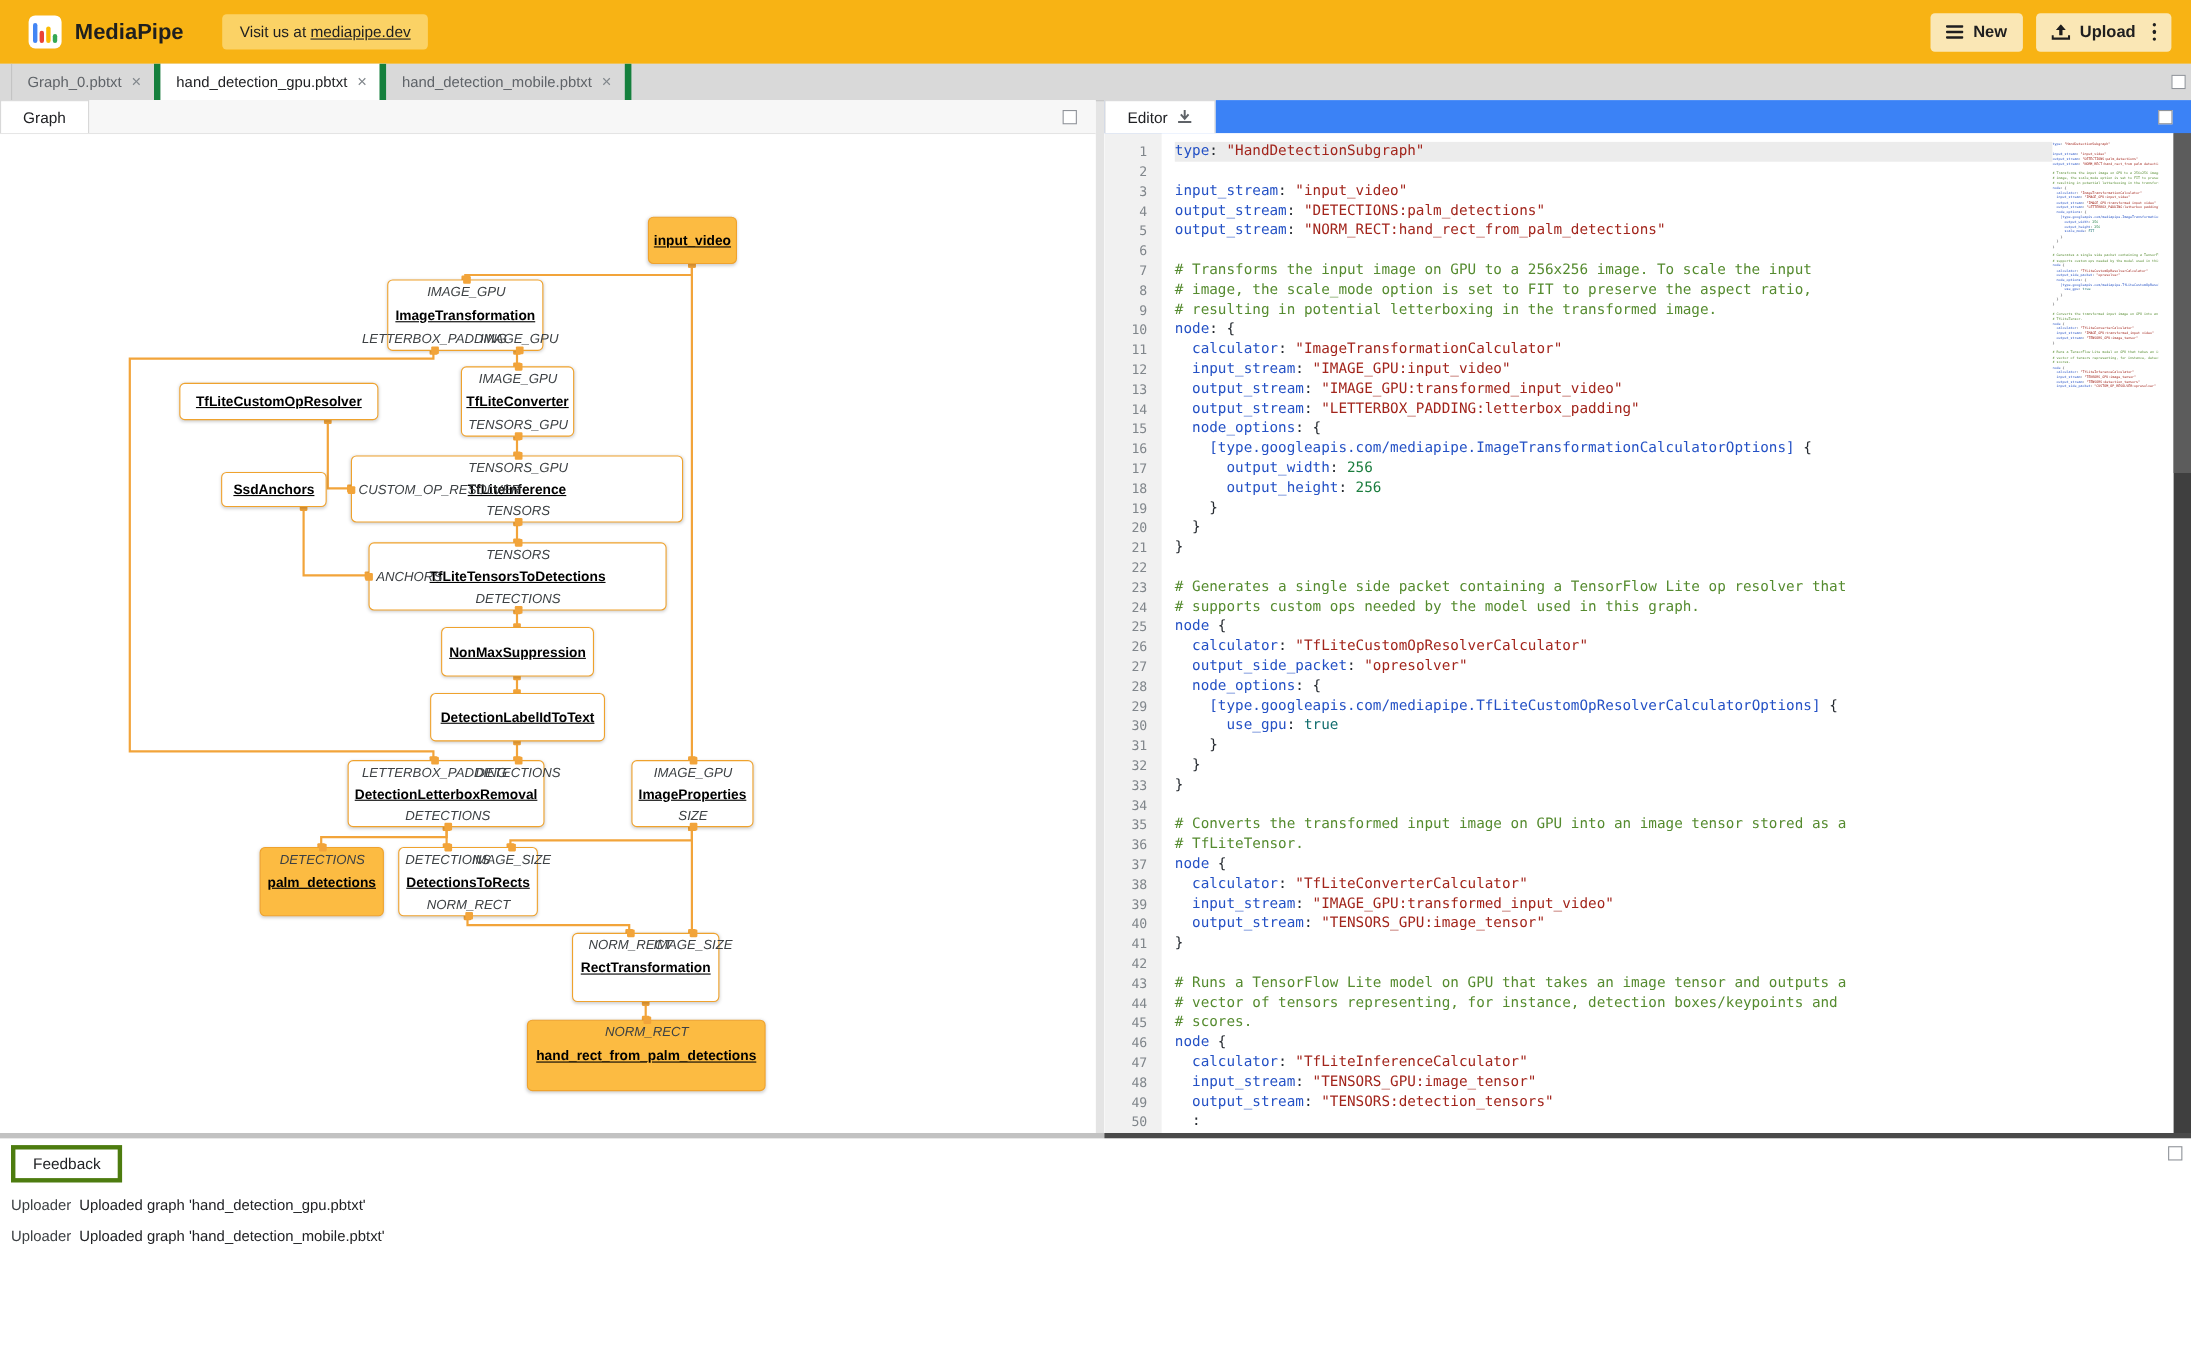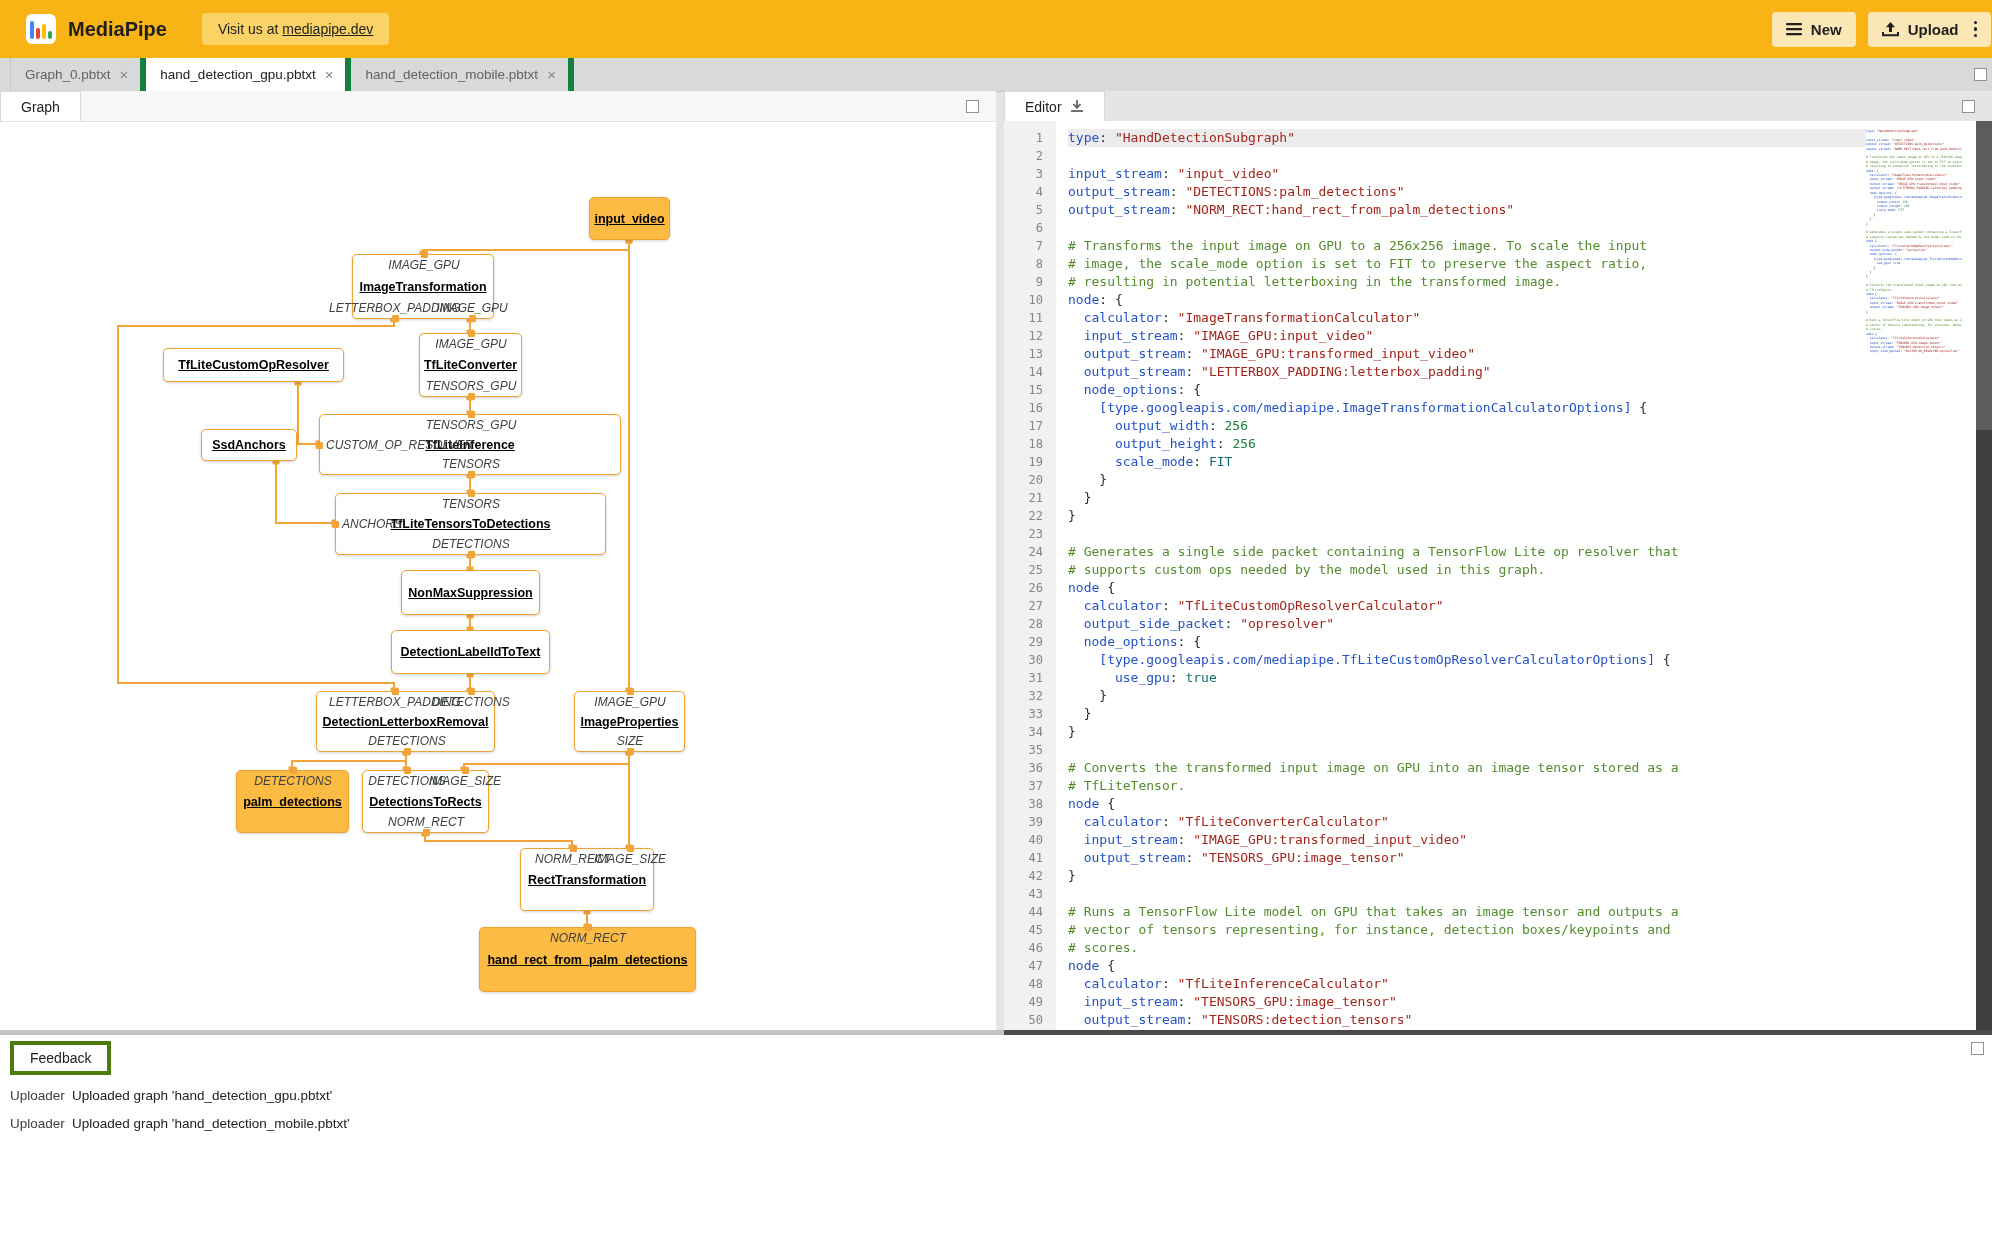--- a/index.html
+++ b/index.html
@@ -13,42 +13,42 @@
         display:flex;align-items:flex-end;justify-content:center;gap:2px;padding-bottom:5px;box-sizing:border-box;}
   .logo i{display:block;width:4px;border-radius:2px;}
   .app-title{font-size:20px;font-weight:700;margin-left:12px;color:#1F1F1F;}
   .visit-chip{margin-left:35px;background:#FBD265;border-radius:4px;padding:8px 16px;
               font-size:14px;color:#1F1F1F;}
   .visit-chip a{color:#1F1F1F;}
   .header-spacer{flex:1;}
   .hdr-btn{display:flex;align-items:center;gap:9px;background:#FAE7B5;border:none;border-radius:4px;
            padding:9px 14px;font-size:15px;font-weight:700;color:#1F1F1F;margin-right:12px;cursor:pointer;
            font-family:"Liberation Sans",sans-serif;}
-  .hdr-btn:last-child{margin-right:1px;}
+  .hdr-btn:last-child{margin-right:18px;}
   .kebab{display:inline-flex;flex-direction:column;gap:3px;margin-left:6px;}
   .kebab i{width:3.5px;height:3.5px;border-radius:50%;background:#1F1F1F;}
 
   
   .file-tabbar{position:absolute;left:0;top:58px;width:1992px;height:33px;background:#D9D9D9;
                border-bottom:1px solid #C7C7C7;display:flex;align-items:stretch;}
   .file-tab{display:flex;align-items:center;padding:0 12px 0 14px;font-size:13.5px;color:#5F6368;
             border-right:6px solid #15803d;cursor:pointer;white-space:nowrap;}
   .file-tab:first-child{margin-left:10px;border-left:1px solid #C4C4C4;}
   .file-tab.active{background:#FFFFFF;color:#202124;}
   .file-tab .close{margin-left:9px;font-size:15px;color:#80868B;cursor:pointer;}
   .corner-icon{position:absolute;width:11px;height:11px;border:1.5px solid #8F9399;background:#fff;cursor:pointer;}
 
   
   .left-panel{position:absolute;left:0;top:91px;width:996px;height:939px;background:#fff;}
   .right-panel{position:absolute;left:1004px;top:91px;width:988px;height:939px;background:#fff;}
 
   .panel-tabs-left{position:relative;height:30px;background:#F7F7F7;border-bottom:1px solid #E2E2E2;display:flex;}
   .panel-tab{display:flex;align-items:center;gap:8px;background:#fff;border:1px solid #D8D8D8;border-bottom:none;
              padding:0 20px;font-size:14px;color:#202124;cursor:pointer;}
-  .panel-tabs-right{position:relative;height:30px;background:#e5e5e5;display:flex;}
+  .panel-tabs-right{position:relative;height:30px;background:#3b82f6;display:flex;}
 
   
   .graph-area{position:relative;width:996px;height:909px;background:#fff;overflow:hidden;}
   #edge-svg{position:absolute;left:0;top:0;}
   .g-node{position:absolute;box-sizing:border-box;background:#fff;border:1.5px solid #EFA22D;border-radius:5px;
           box-shadow:0 1px 3px rgba(0,0,0,.18);cursor:pointer;}
   .g-node.stream{background:#FCBB42;}
   .g-label{position:absolute;left:0;right:0;top:50%;transform:translateY(-50%);text-align:center;
            font-weight:700;font-size:12.5px;color:#000000;white-space:nowrap;text-decoration:underline;}
   .g-port{position:absolute;font-size:12px;color:#3C4043;white-space:nowrap;font-style:italic;}
@@ -376,21 +376,20 @@
           <div class="code-line"><span class="tok-c"># resulting in potential letterboxing in the transformed image.</span></div>
           <div class="code-line"><span class="tok-k">node</span>: {</div>
           <div class="code-line">  <span class="tok-k">calculator</span>: <span class="tok-s">"ImageTransformationCalculator"</span></div>
           <div class="code-line">  <span class="tok-k">input_stream</span>: <span class="tok-s">"IMAGE_GPU:input_video"</span></div>
           <div class="code-line">  <span class="tok-k">output_stream</span>: <span class="tok-s">"IMAGE_GPU:transformed_input_video"</span></div>
           <div class="code-line">  <span class="tok-k">output_stream</span>: <span class="tok-s">"LETTERBOX_PADDING:letterbox_padding"</span></div>
           <div class="code-line">  <span class="tok-k">node_options</span>: {</div>
           <div class="code-line">    <span class="tok-k">[type.googleapis.com/mediapipe.ImageTransformationCalculatorOptions]</span> {</div>
           <div class="code-line">      <span class="tok-k">output_width</span>: <span class="tok-n">256</span></div>
           <div class="code-line">      <span class="tok-k">output_height</span>: <span class="tok-n">256</span></div>
-          <div class="code-line">      <span class="tok-k">scale_mode</span>: <span class="tok-a">FIT</span></div>
           <div class="code-line">    }</div>
           <div class="code-line">  }</div>
           <div class="code-line">}</div>
           <div class="code-line">&nbsp;</div>
           <div class="code-line"><span class="tok-c"># Generates a single side packet containing a TensorFlow Lite op resolver that</span></div>
           <div class="code-line"><span class="tok-c"># supports custom ops needed by the model used in this graph.</span></div>
           <div class="code-line"><span class="tok-k">node </span>{</div>
           <div class="code-line">  <span class="tok-k">calculator</span>: <span class="tok-s">"TfLiteCustomOpResolverCalculator"</span></div>
           <div class="code-line">  <span class="tok-k">output_side_packet</span>: <span class="tok-s">"opresolver"</span></div>
           <div class="code-line">  <span class="tok-k">node_options</span>: {</div>

